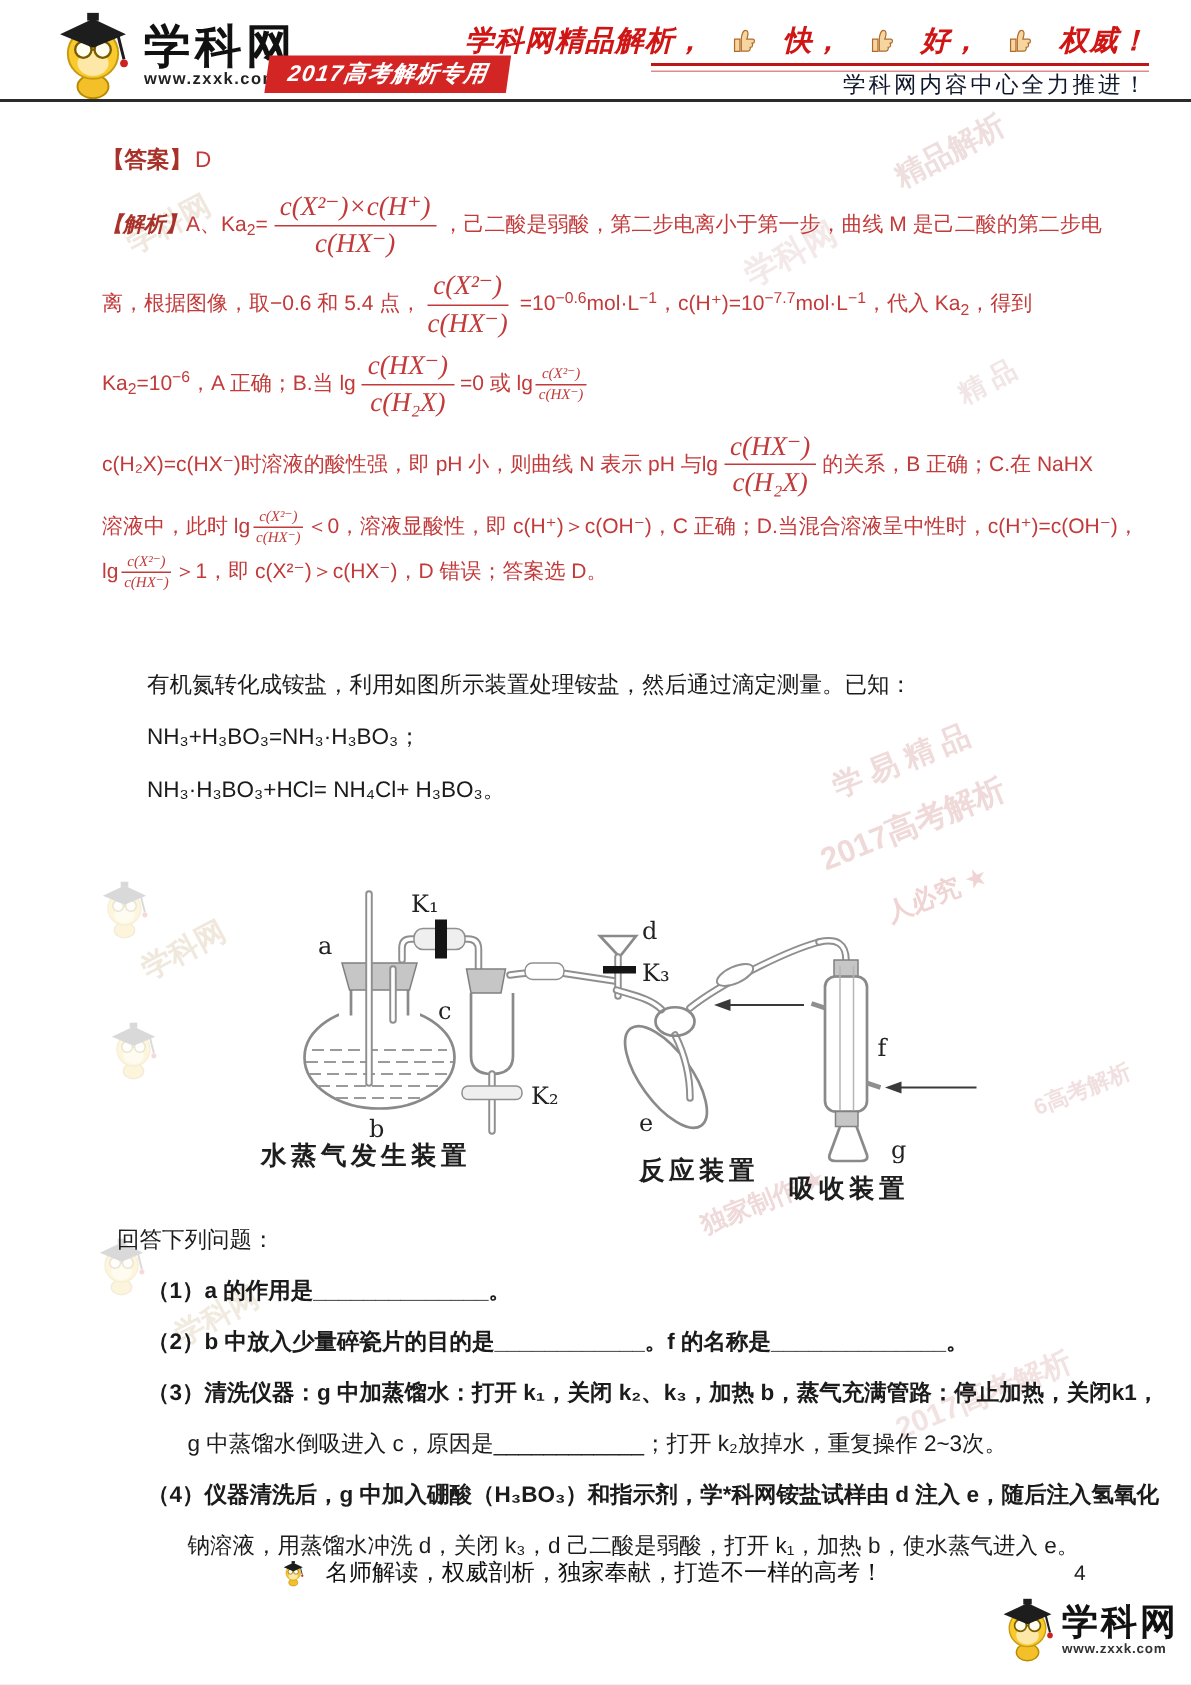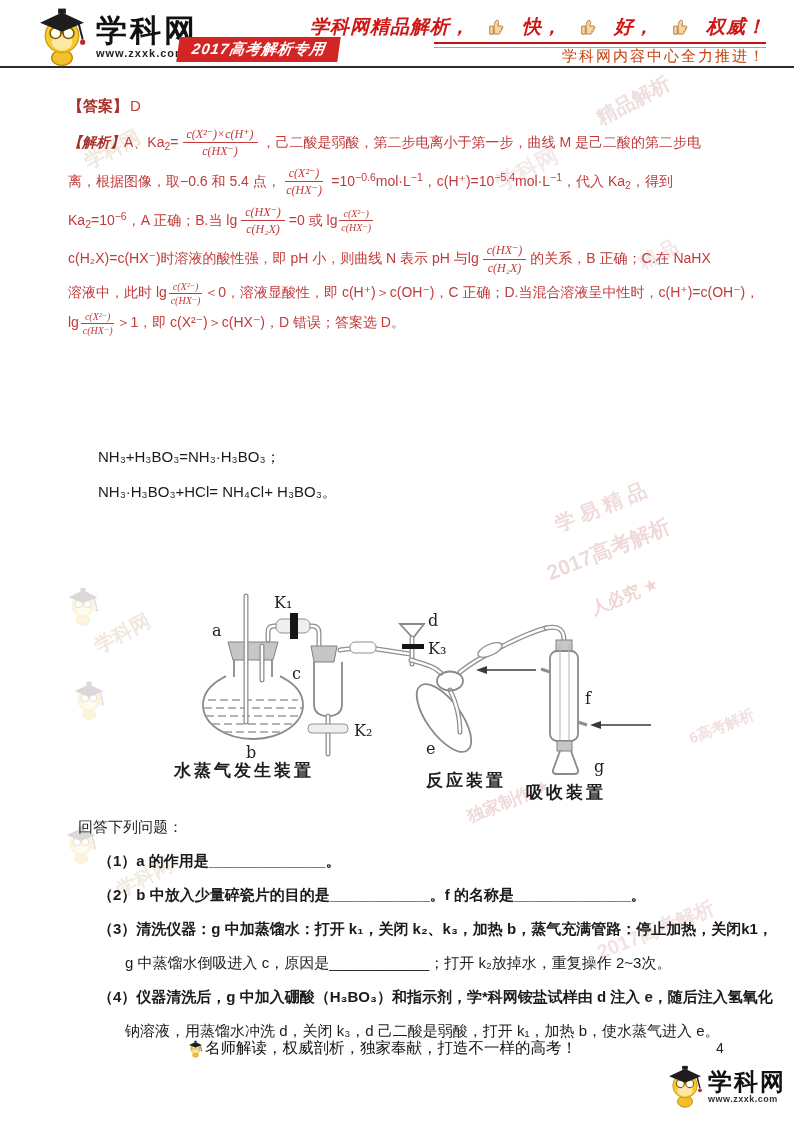--- a/index.html
+++ b/index.html
@@ -13,33 +13,33 @@
   .logo .mascot-big{width:52px;height:62px;}
   .site-name{font-size:31px;font-weight:bold;letter-spacing:3px;color:#111;line-height:1.05;}
   .site-url{font-size:11px;font-weight:bold;color:#222;letter-spacing:1px;}
   .banner{position:absolute;left:178px;top:37px;background:#d42525;color:#fff;font-size:15px;
           font-weight:bold;font-style:italic;padding:3px 14px;transform:skewX(-8deg);letter-spacing:1px;}
   .slogan{position:absolute;right:28px;top:14px;display:flex;align-items:center;gap:17px;
           color:#d01515;font-size:19px;font-weight:bold;font-style:italic;letter-spacing:1px;}
   .slogan .thumb{width:18px;height:18px;}
   .slogan-underline{position:absolute;right:28px;top:42px;width:332px;height:3px;
           border-top:2px solid #c01515;border-bottom:1px solid #e08a8a;}
-  .sub-slogan{position:absolute;right:28px;top:47px;font-size:15px;color:#c2410c;letter-spacing:2px;}
+  .sub-slogan{position:absolute;right:28px;top:47px;font-size:15px;color:#0f172a;letter-spacing:2px;}
   .header-rule{position:absolute;left:0;top:66px;width:794px;border-top:2px solid #2b2b2b;}
   
   .answer{position:absolute;left:68px;top:97px;font-size:15px;}
   .ans-label{color:#a8322a;font-weight:bold;}
   .ans-value{color:#c23a3a;padding-left:2px;}
   .analysis{position:absolute;left:68px;top:126px;width:680px;color:#c23a3a;font-size:14px;}
   .ana-line{white-space:nowrap;margin-bottom:5px;line-height:1.5;}
   .ana-label{color:#a8322a;font-weight:bold;font-style:italic;}
   .analysis sup{font-size:10.5px;vertical-align:5px;}
   .analysis sub{font-size:10.5px;vertical-align:-3px;}
   .frac{display:inline-block;vertical-align:middle;text-align:center;margin:1px 4px;
-        font-family:"Liberation Serif","DejaVu Serif",serif;font-style:italic;font-size:12px;line-height:1.2;}
+        font-family:"Liberation Serif","DejaVu Serif",serif;font-style:italic;font-size:18px;line-height:1.2;}
   .frac .num{display:block;border-bottom:1.2px solid currentColor;padding:0 4px 1px;}
   .frac .den{display:block;padding-top:1px;}
   .frac.small{font-size:10px;line-height:1.1;margin:0 2px;}
   
   .q26{position:absolute;left:68px;top:446px;width:680px;font-size:15px;}
   .q26 .q-line{white-space:nowrap;margin-bottom:13px;line-height:1.45;}
   .q-indent{margin-left:30px;}
   
   .diagram{position:absolute;left:108px;top:584px;}
   .vessel{stroke:#8a8a8a;stroke-width:1.8;fill:none;}
@@ -47,21 +47,21 @@
   .tube-inner{stroke:#ffffff;stroke-width:2.4;fill:none;stroke-linecap:round;}
   .dash{stroke:#9a9a9a;stroke-width:1.3;stroke-dasharray:8 4;}
   .lbl{font-family:"DejaVu Serif","Liberation Serif",serif;font-size:16px;fill:#222;}
   .cap{font-family:"DejaVu Sans","Liberation Sans",sans-serif;font-size:17px;font-weight:bold;fill:#1e1e1e;letter-spacing:3px;}
   
   .subq{position:absolute;left:78px;top:816px;width:676px;font-size:15px;}
   .subq .s-line{white-space:nowrap;margin-bottom:13px;line-height:1.4;}
   .s-item{margin-left:20px;font-weight:bold;}
   .s-cont{margin-left:47px;}
   
-  .footer{position:absolute;left:188px;top:1038px;display:flex;align-items:center;gap:2px;font-size:15.5px;color:#111;}
+  .footer{position:absolute;left:188px;top:1038px;display:flex;align-items:center;gap:14px;font-size:15.5px;color:#111;}
   .footer .mascot-mini{width:15px;height:18px;}
   .page-number{position:absolute;left:716px;top:1040px;font-size:14px;color:#222;}
   .bottom-logo{position:absolute;right:8px;top:1064px;display:flex;align-items:center;gap:4px;}
   .bottom-logo .mascot-small{width:38px;height:45px;}
   .bl-name{font-size:24px;font-weight:bold;letter-spacing:2px;color:#111;line-height:1.05;}
   .bl-url{font-size:9px;font-weight:bold;color:#333;letter-spacing:0.5px;}
 </style>
 </head>
 <body>
 
@@ -139,28 +139,29 @@
   <div class="slogan-underline"></div>
   <div class="sub-slogan">学科网内容中心全力推进！</div>
   <div class="header-rule"></div>
 
   <div class="answer">
     <span class="ans-label">【答案】</span><span class="ans-value">D</span>
   </div>
 
   <div class="analysis">
       <div class="ana-line"><span class="ana-label">【解析】</span><span>A、Ka</span><sub>2</sub><span>=</span><span class="frac"><span class="num">c(X²⁻)×c(H⁺)</span><span class="den">c(HX⁻)</span></span><span>，己二酸是弱酸，第二步电离小于第一步，曲线 M 是己二酸的第二步电</span></div>
-      <div class="ana-line"><span>离，根据图像，取−0.6 和 5.4 点，</span><span class="frac"><span class="num">c(X²⁻)</span><span class="den">c(HX⁻)</span></span><span> =10</span><sup>−0.6</sup><span>mol·L</span><sup>−1</sup><span>，c(H⁺)=10</span><sup>−5.4</sup><span>mol·L</span><sup>−1</sup><span>，代入 Ka</span><sub>2</sub><span>，得到</span></div>
+      <div class="ana-line"><span>离，根据图像，取−0.6 和 5.4 点，</span><span class="frac"><span class="num">c(X²⁻)</span><span class="den">c(HX⁻)</span></span><span> =10</span><sup>−0.6</sup><span>mol·L</span><sup>−1</sup><span>，c(H⁺)=10</span><sup>−7.7</sup><span>mol·L</span><sup>−1</sup><span>，代入 Ka</span><sub>2</sub><span>，得到</span></div>
       <div class="ana-line"><span>Ka</span><sub>2</sub><span>=10</span><sup>−6</sup><span>，A 正确；B.当 lg</span><span class="frac"><span class="num">c(HX⁻)</span><span class="den">c(H₂X)</span></span><span>=0 或 lg</span><span class="frac small"><span class="num">c(X²⁻)</span><span class="den">c(HX⁻)</span></span></div>
       <div class="ana-line"><span>c(H₂X)=c(HX⁻)时溶液的酸性强，即 pH 小，则曲线 N 表示 pH 与lg</span><span class="frac"><span class="num">c(HX⁻)</span><span class="den">c(H₂X)</span></span><span>的关系，B 正确；C.在 NaHX</span></div>
       <div class="ana-line"><span>溶液中，此时 lg</span><span class="frac small"><span class="num">c(X²⁻)</span><span class="den">c(HX⁻)</span></span><span>＜0，溶液显酸性，即 c(H⁺)＞c(OH⁻)，C 正确；D.当混合溶液呈中性时，c(H⁺)=c(OH⁻)，</span></div>
       <div class="ana-line"><span>lg</span><span class="frac small"><span class="num">c(X²⁻)</span><span class="den">c(HX⁻)</span></span><span>＞1，即 c(X²⁻)＞c(HX⁻)，D 错误；答案选 D。</span></div>
     </div>
 
   <div class="q26">
+    <div class="q-line q-indent">有机氮转化成铵盐，利用如图所示装置处理铵盐，然后通过滴定测量。已知：</div>
     <div class="q-line q-indent">NH₃+H₃BO₃=NH₃·H₃BO₃；</div>
     <div class="q-line q-indent">NH₃·H₃BO₃+HCl= NH₄Cl+ H₃BO₃。</div>
   </div>
 
   <div class="diagram">
     <svg width="548" height="220" viewBox="0 0 548 220">
 
       <ellipse class="vessel" cx="145" cy="121" rx="50" ry="34"></ellipse>
       <rect x="118" y="82" width="54" height="13" fill="#fff"></rect>
       <line x1="126" y1="93" x2="126" y2="73" stroke="#8a8a8a" stroke-width="1.8"></line>

